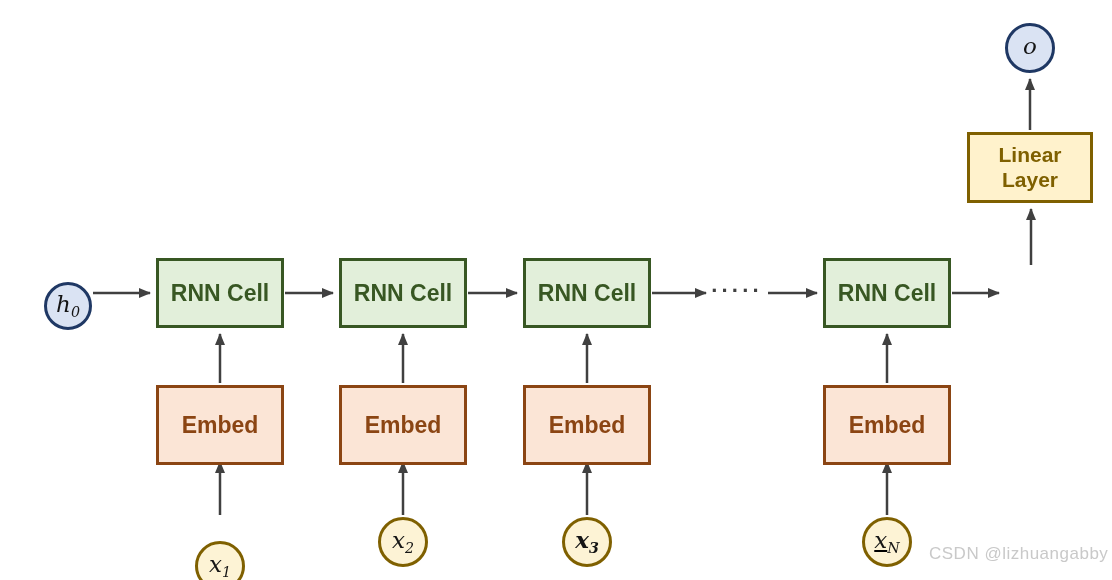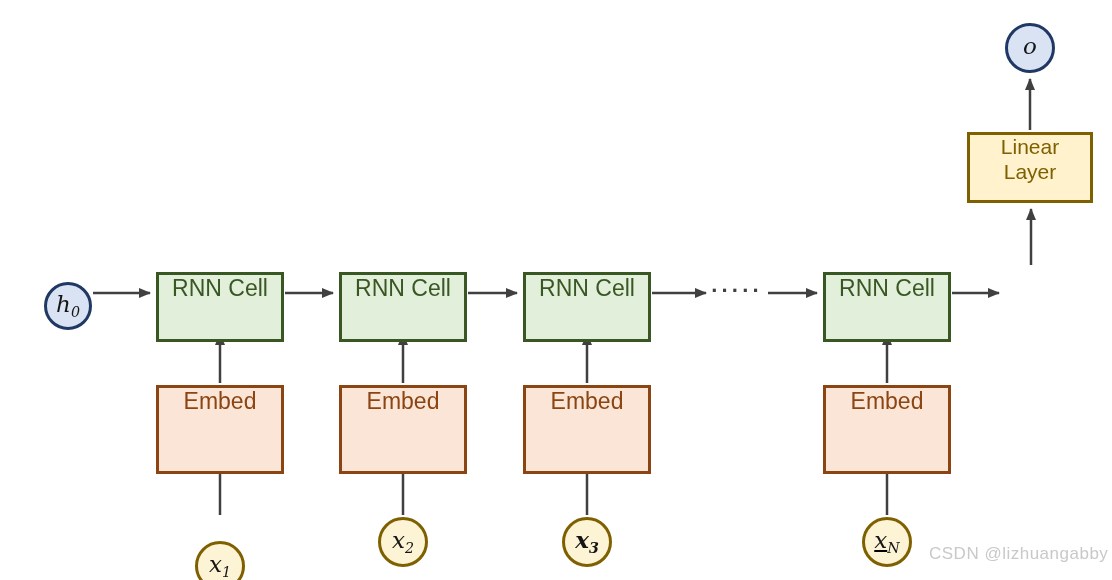--- a/index.html
+++ b/index.html
@@ -5,30 +5,30 @@
   html,body{margin:0;padding:0;background:#ffffff;}
   .stage{
     position:relative;width:1112px;height:580px;background:#ffffff;
     font-family:"Liberation Sans",sans-serif;overflow:hidden;
   }
   svg.arrows{position:absolute;left:0;top:0;}
   svg.arrows line{stroke:var(--arrow,#404040);stroke-width:2.5;}
   #ah path{fill:var(--arrow,#404040);}
 
   .box{
-    position:absolute;display:flex;align-items:flex-start;justify-content:center;
-    box-sizing:border-box;text-align:center;font-weight:normal;
+    position:absolute;display:flex;align-items:center;justify-content:center;
+    box-sizing:border-box;text-align:center;font-weight:bold;
   }
   .box.rnn{
     width:128px;height:70px;top:258px;
     background:var(--rnn-fill,#e2efda);border:3px solid var(--rnn-border,#385723);
-    color:var(--rnn-text,#385723);font-size:23px;margin-top:14px;
+    color:var(--rnn-text,#385723);font-size:23px;
   }
   .box.embed{
-    width:128px;height:89px;top:385px;
+    width:128px;height:80px;top:385px;
     background:var(--embed-fill,#fbe5d6);border:3px solid var(--embed-border,#8b4513);
     color:var(--embed-text,#8b4513);font-size:23px;
   }
   .box.linear{
     width:126px;height:71px;left:967px;top:132px;
     background:var(--linear-fill,#fff2cc);border:3px solid var(--linear-border,#7f6000);
     color:var(--linear-text,#7f6000);font-size:21px;line-height:1.18;
     white-space:pre-line;
   }
   .node{

